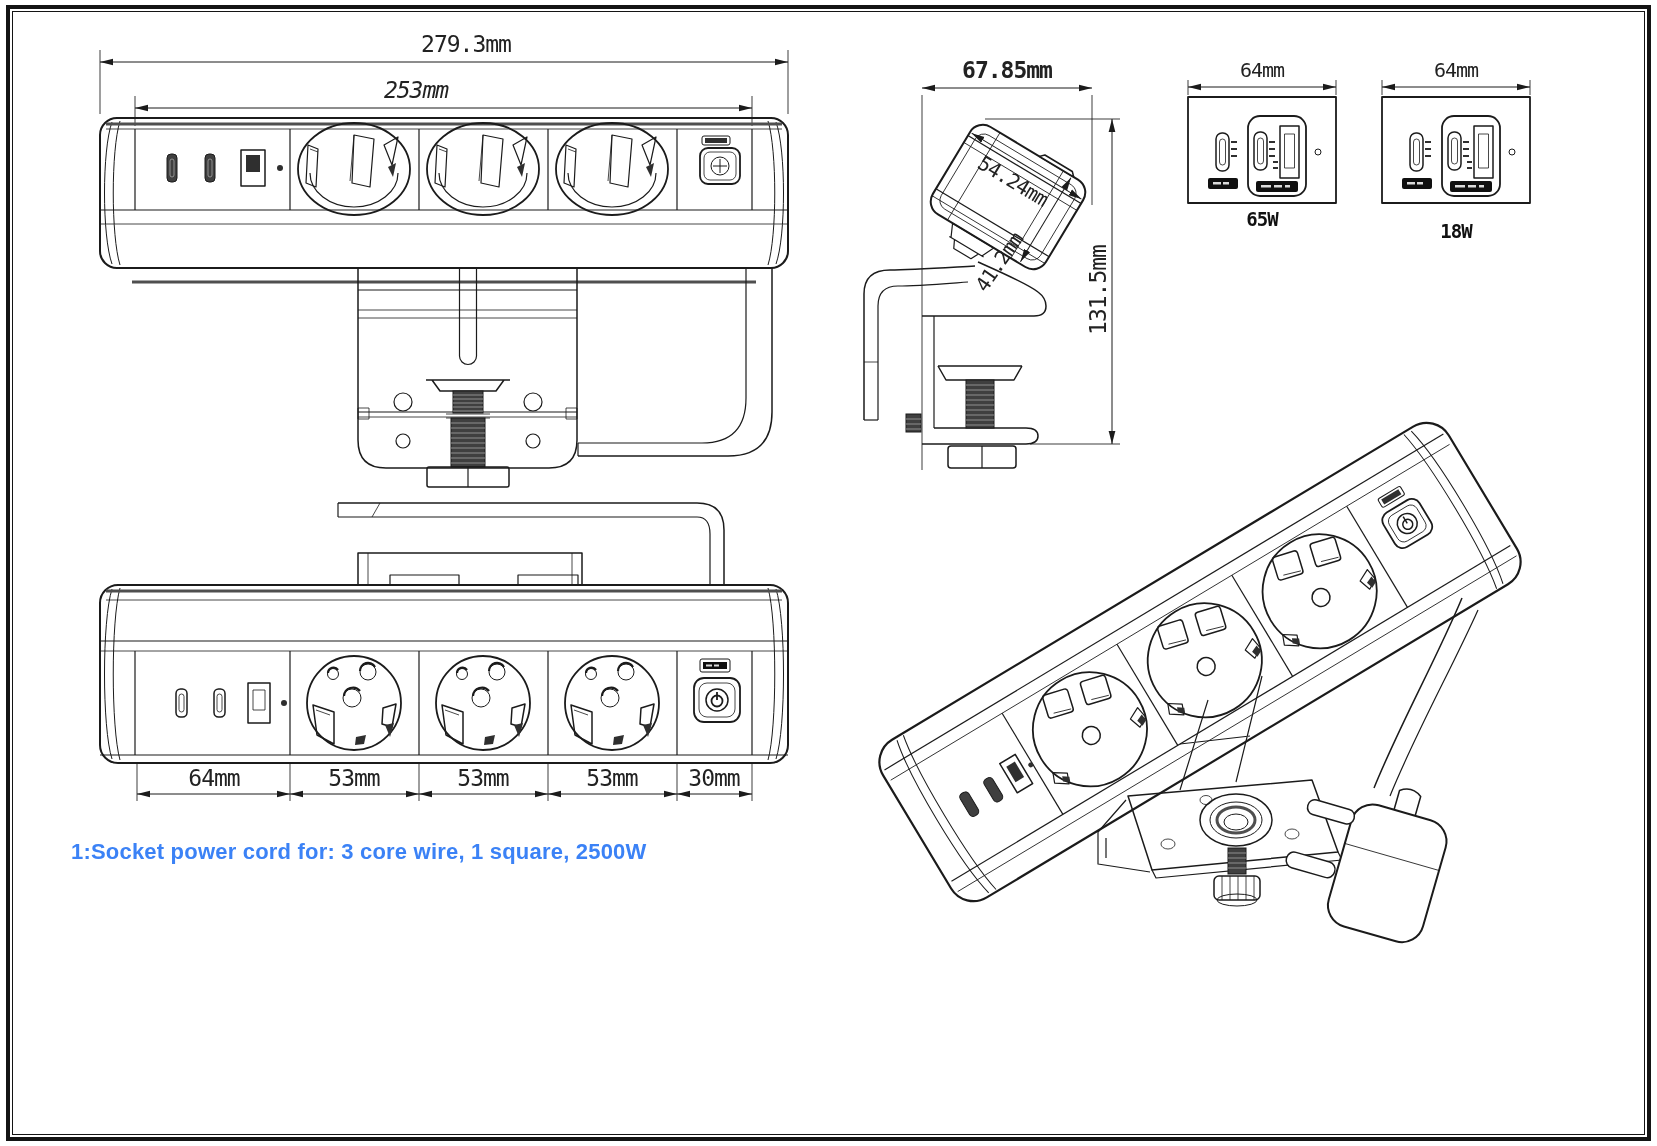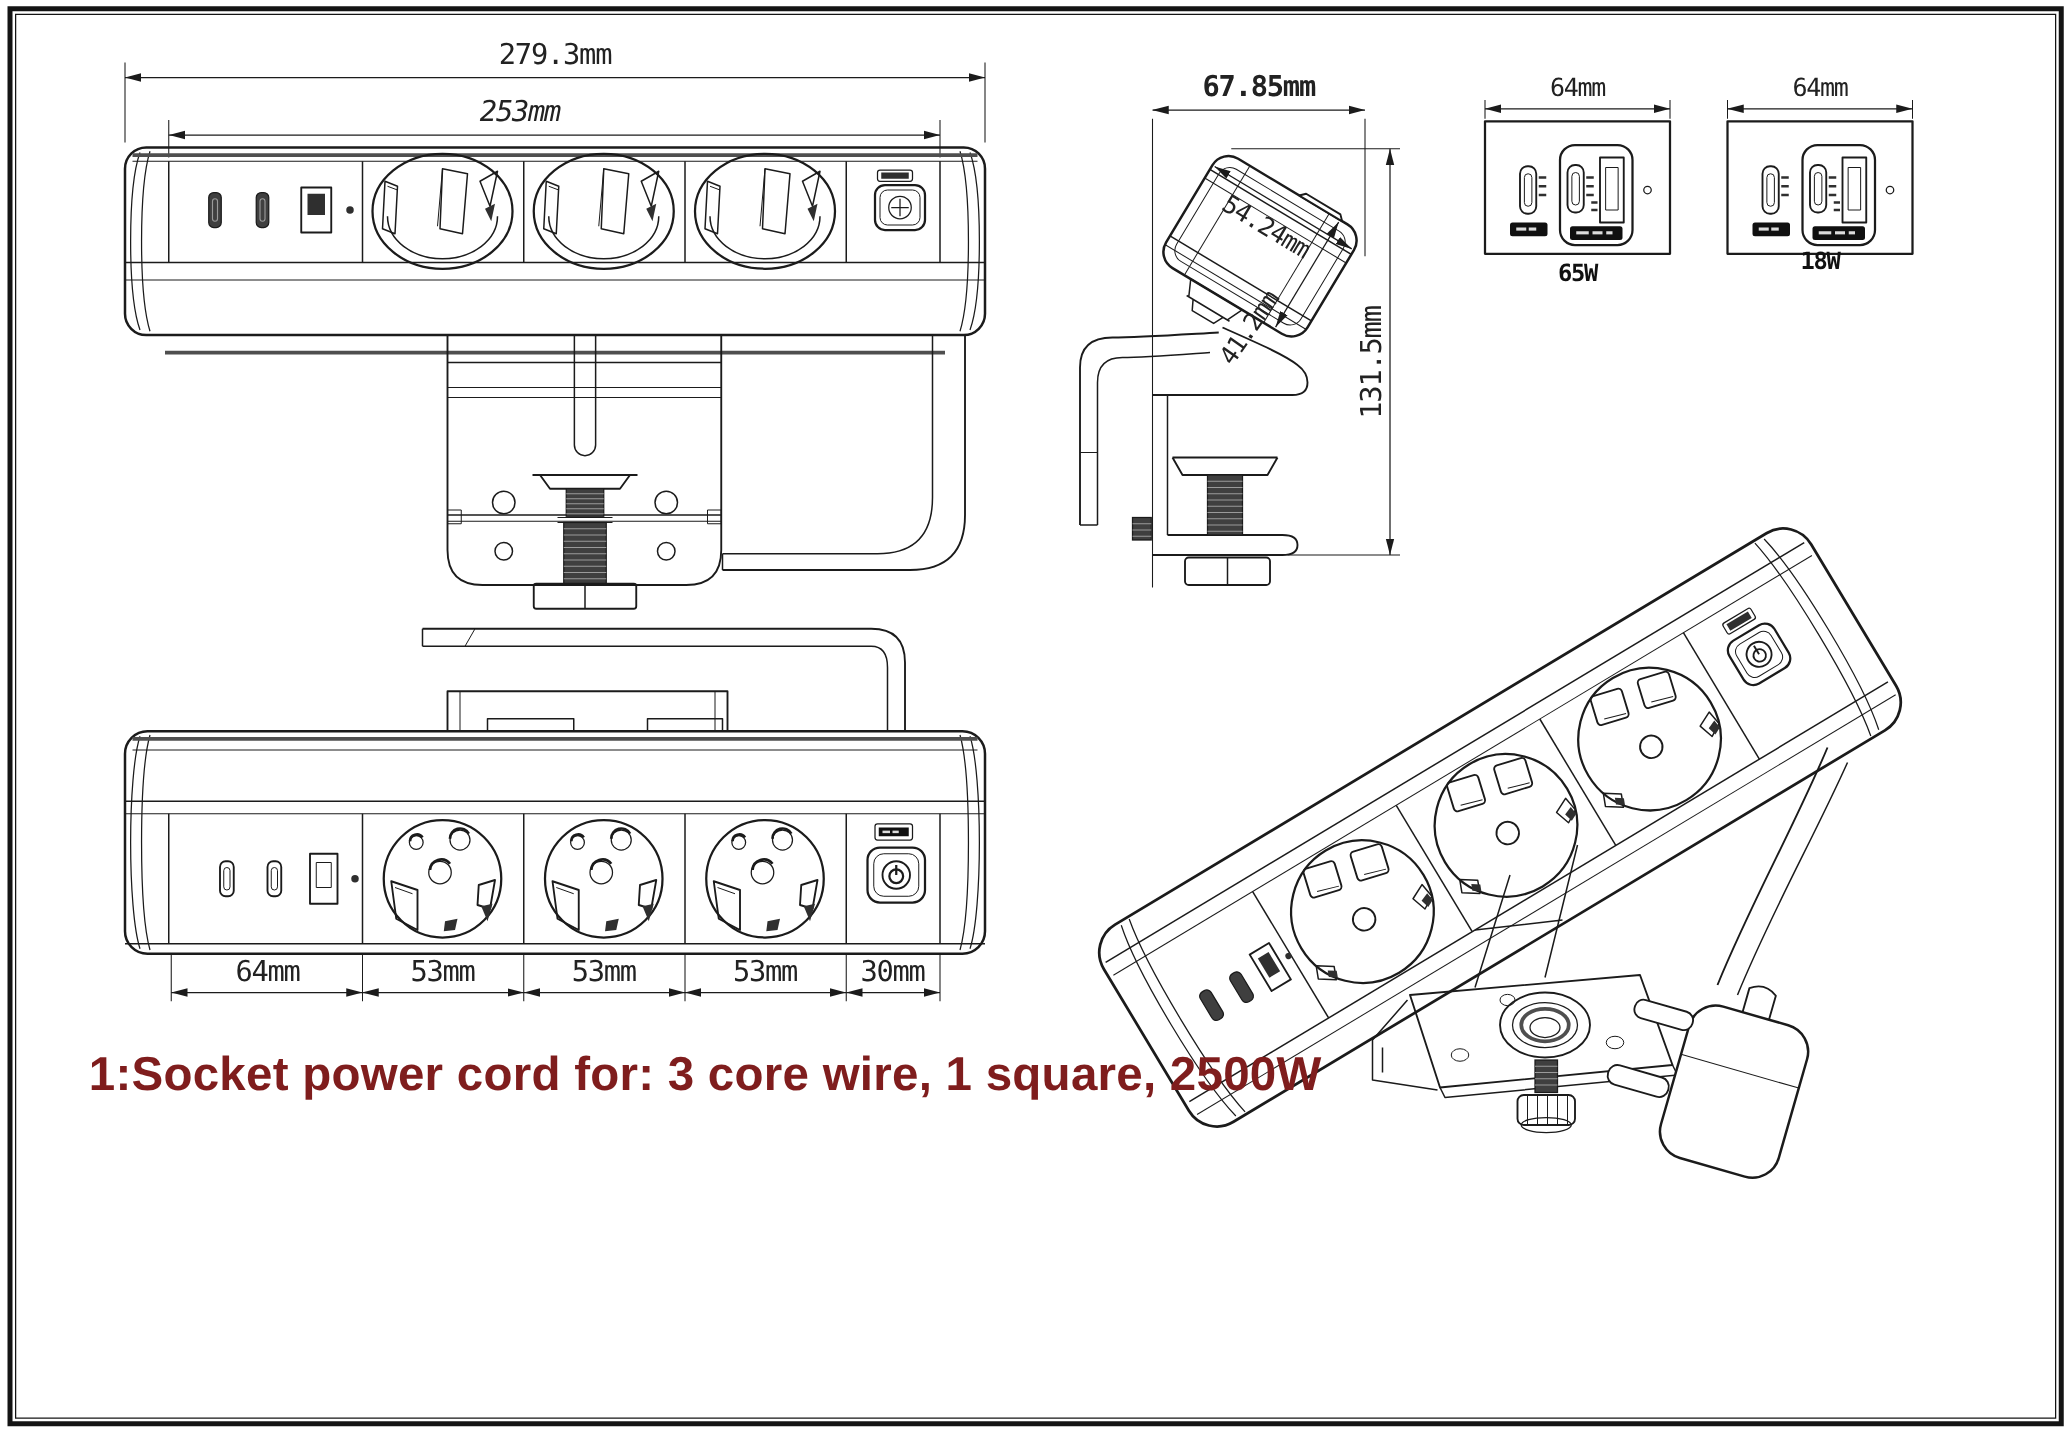--- a/index.html
+++ b/index.html
@@ -25,21 +25,21 @@
   svg .dl{stroke:#1b1b1b;stroke-width:1;fill:none}
   svg .xl{stroke:#1b1b1b;stroke-width:0.85;fill:none}
   svg marker path{fill:#1b1b1b;stroke:none;}
   .lbl{position:absolute;white-space:nowrap;color:#222;font-family:"DejaVu Sans Mono","Liberation Mono",monospace;transform:translate(-50%,-50%);}
   .dimL{font-size:23px;letter-spacing:-1px;}
   .dimM{font-size:20px;letter-spacing:-1px;}
   .pow{font-size:19px;font-weight:bold;letter-spacing:-1px;color:#111;text-align:right;}
   .rot90{transform:translate(-50%,-50%) rotate(-90deg);}
   .rot31{transform:translate(-50%,-50%) rotate(31deg);}
   .rotN55{transform:translate(-50%,-50%) rotate(-55deg);}
-  .note{position:absolute;left:71px;top:839px;font-size:38px;font-weight:bold;color:#7f1d1d;letter-spacing:0.2px;font-family:"Liberation Sans",sans-serif;}
+  .note{position:absolute;left:71px;top:839px;font-size:22px;font-weight:bold;color:#3b82f6;letter-spacing:0.2px;font-family:"Liberation Sans",sans-serif;}
 </style>
 </head>
 <body>
 
 <div class="frame-outer">
   <div class="frame-inner"></div>
 </div>
 
 <svg class="art" width="1657" height="1146" viewBox="0 0 1657 1146">
   <defs>
@@ -394,32 +394,32 @@
       <rect class="ln s2 wht" x="-48" y="-64" width="98" height="126" rx="22"></rect>
       <line class="ln s08" x1="-48" y1="-18" x2="50" y2="-18"></line>
       <rect class="ln s15 wht" x="-94" y="-52" width="48" height="15" rx="7"></rect>
       <rect class="ln s15 wht" x="-100" y="4" width="50" height="16" rx="7.5"></rect>
       <path class="ln s15" d="M-10,-64 V-84 Q1,-92 12,-84 V-64"></path>
     </g>
   </g>
 </svg>
 
 <div>
-  <div class="lbl dimL" style="left:444px;top:44px;text-align:center;">279.3mm</div>
+  <div class="lbl dimL" style="left:466px;top:44px;text-align:center;">279.3mm</div>
   <div class="lbl dimL" style="left:416px;top:90px;font-style:italic;">253mm</div>
 
   <div class="lbl dimL" style="left:1007px;top:70px;font-weight:bold;">67.85mm</div>
   <div class="lbl dimM rot31" style="left:1013px;top:181px;">54.24mm</div>
   <div class="lbl dimM rotN55" style="left:999px;top:262px;">41.2mm</div>
   <div class="lbl dimL rot90" style="left:1098px;top:290px;">131.5mm</div>
 
   <div class="lbl dimM" style="left:1262px;top:70px;">64mm</div>
   <div class="lbl pow" style="left:1262px;top:219px;">65W</div>
   <div class="lbl dimM" style="left:1456px;top:70px;">64mm</div>
-  <div class="lbl pow" style="left:1456px;top:209px;">18W</div>
+  <div class="lbl pow" style="left:1456px;top:231px;">18W</div>
 
   <div class="lbl dimL" style="left:214px;top:778px;">64mm</div>
   <div class="lbl dimL" style="left:354px;top:778px;">53mm</div>
   <div class="lbl dimL" style="left:483px;top:778px;">53mm</div>
   <div class="lbl dimL" style="left:612px;top:778px;">53mm</div>
   <div class="lbl dimL" style="left:714px;top:778px;">30mm</div>
 
   <div class="note">1:Socket power cord for: 3 core wire, 1 square, 2500W</div>
 </div>
 

